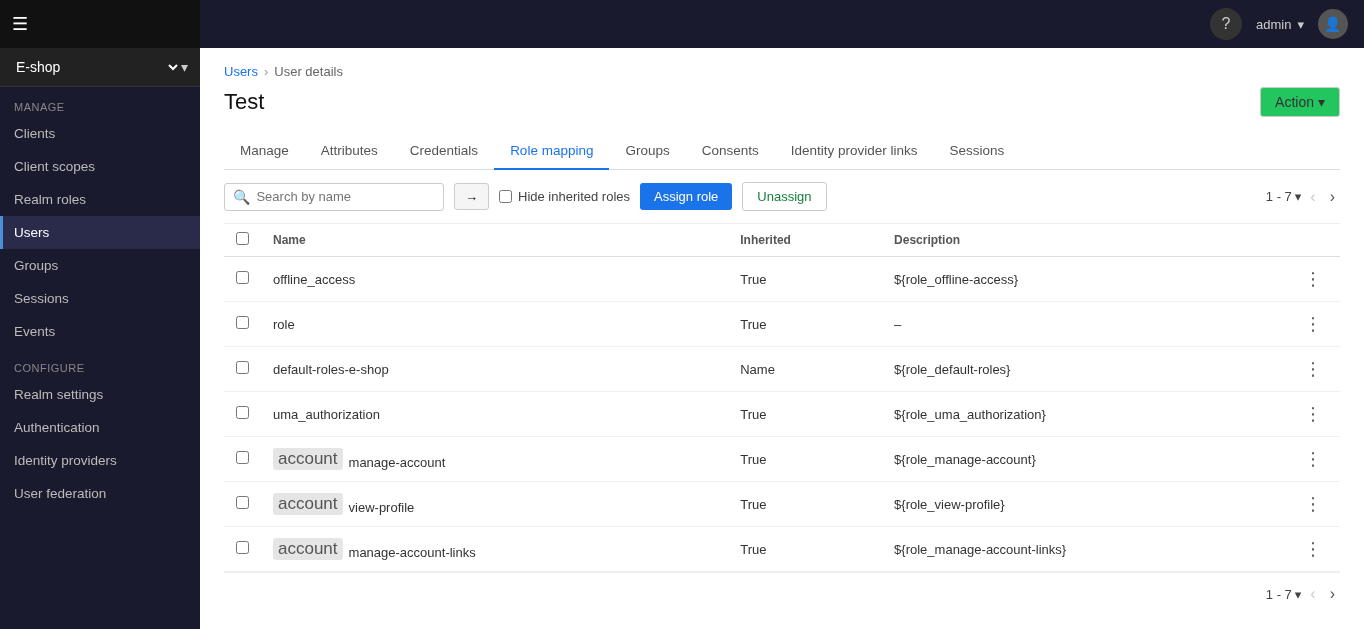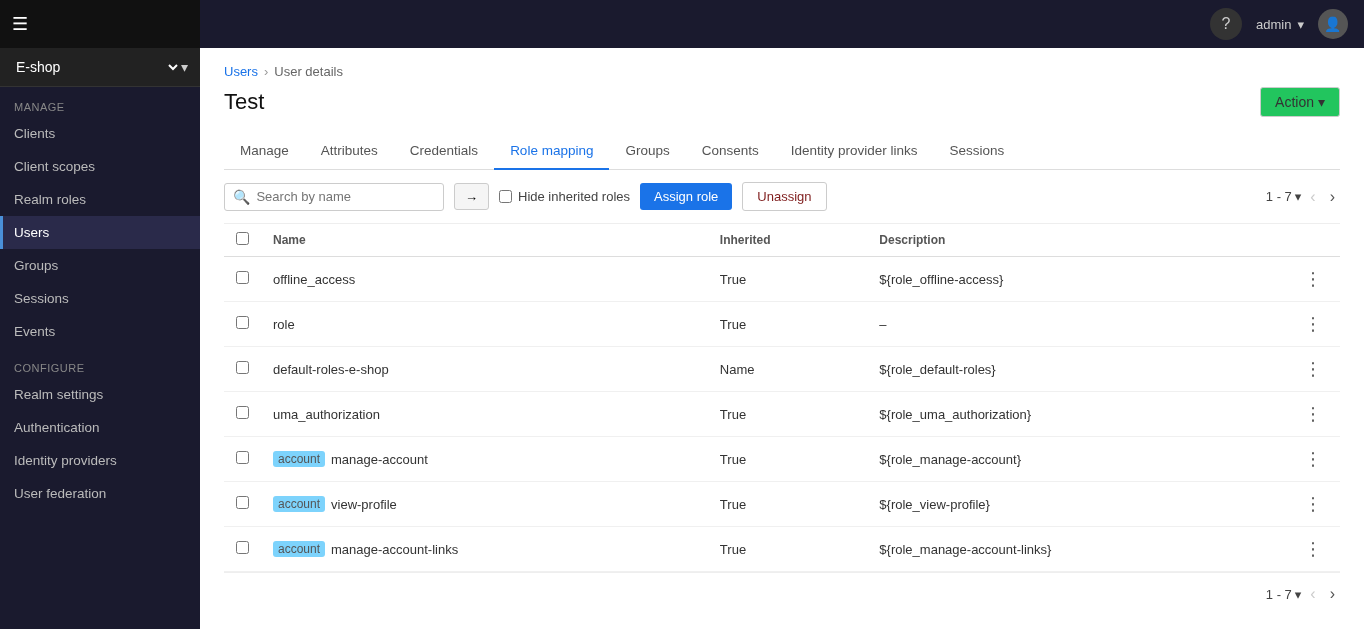--- a/index.html
+++ b/index.html
@@ -179,21 +179,21 @@
       font-size: 13px;
       cursor: pointer;
     }
     .unassign-btn {
       background: transparent;
       border: 1px solid #ccc;
       border-radius: 3px;
       padding: 6px 14px;
       font-size: 13px;
       cursor: pointer;
-      color: #7f1d1d;
+      color: #15803d;
     }
     .pagination {
       margin-left: auto;
       display: flex;
       align-items: center;
       gap: 4px;
       font-size: 13px;
       color: #444;
     }
     .page-range {
@@ -227,22 +227,22 @@
     .data-table td {
       padding: 9px 12px;
       font-size: 13px;
       color: #333;
       border-bottom: 1px solid #f0f0f0;
       vertical-align: middle;
     }
     .checkbox-cell { width: 36px; }
     .name-cell { display: flex; align-items: flex-end; gap: 6px; }
     .badge {
-      font-size: 12px;
-      background: #7dd3fc;
+      font-size: 17px;
+      background: #e5e5e5;
       color: #555;
       border-radius: 3px;
       padding: 1px 5px;
       font-weight: 500;
     }
     .kebab-btn {
       background: none;
       border: none;
       cursor: pointer;
       color: #555;

